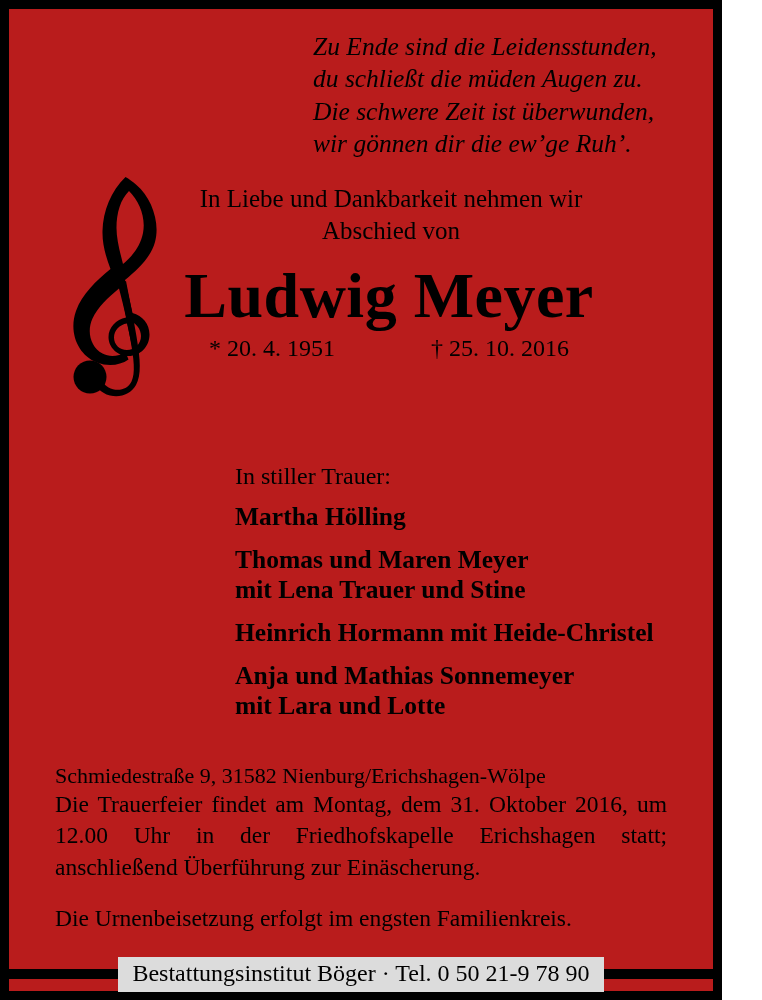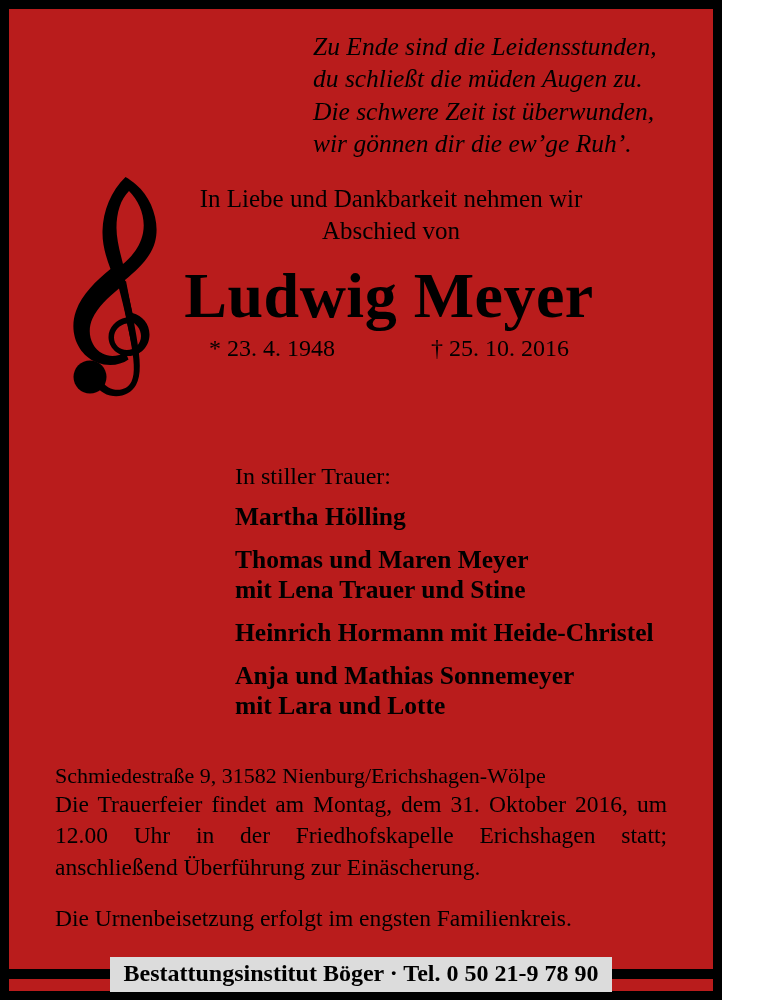--- a/index.html
+++ b/index.html
@@ -132,21 +132,21 @@
   }
   .rule {
     flex: 1 1 auto;
     height: 10px;
     background: #000000;
   }
   .footer-label {
     flex: 0 0 auto;
     background: #dcdcdc;
     color: #000000;
-    font-weight: bold;
+    font-weight: normal;
     font-size: 24px;
     padding: 3px 14px 5px 14px;
     white-space: nowrap;
   }
 </style>
 </head>
 <body>
 
 <div class="notice">
   <div class="inner">
@@ -207,21 +207,21 @@
           </g>
         </svg>
       </div>
 
       <div class="intro">In Liebe und Dankbarkeit nehmen wir
 Abschied von</div>
 
       <div class="name">Ludwig Meyer</div>
 
       <div class="dates">
-        <span>* 23. 4. 1948</span>
+        <span>* 20. 4. 1951</span>
         <span>† 25. 10. 2016</span>
       </div>
     </div>
 
     <div class="mourners">
       <div class="mourn-head">In stiller Trauer:</div>
       <div class="mourn-group">Martha Hölling</div>
       <div class="mourn-group">Thomas und Maren Meyer
 mit Lena Trauer und Stine</div>
       <div class="mourn-group">Heinrich Hormann mit Heide-Christel</div>

